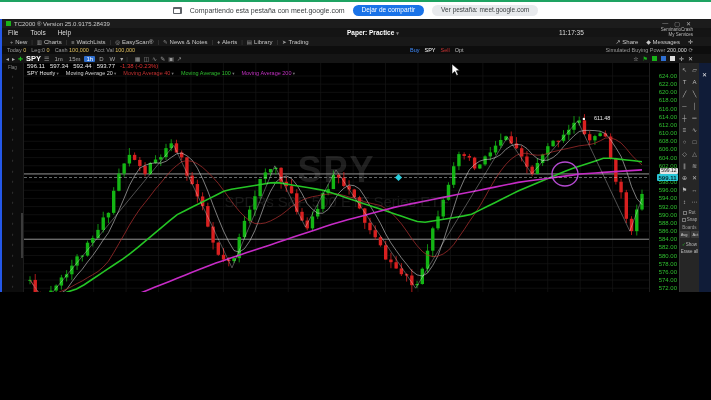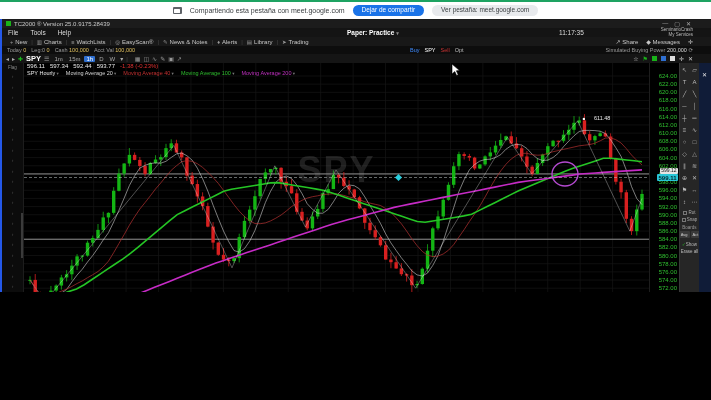--- a/index.html
+++ b/index.html
@@ -301,20 +301,21 @@
         </div>
         <div class="legendline" id="legendline">
             <span class="li" style="color: rgb(232, 232, 232);"><span>SPY Hourly</span><i> ▾</i></span>
             <span class="li" style="color: rgb(216, 216, 216);"><span>Moving Average 20</span><i> ▾</i></span>
             <span class="li" style="color: rgb(192, 48, 48);"><span>Moving Average 40</span><i> ▾</i></span>
             <span class="li" style="color: rgb(47, 191, 47);"><span>Moving Average 100</span><i> ▾</i></span>
             <span class="li" style="color: rgb(192, 48, 192);"><span>Moving Average 200</span><i> ▾</i></span>
           </div>
         <div class="watermark">
           <div class="wm1">SPY</div>
+          <div class="wm2">SPDRs S&amp;P 500 ETF Series ETF</div>
         </div>
         <svg id="plot" width="625" height="268">
             <line x1="0" y1="266" x2="625" y2="266" stroke="#161616" stroke-width="0.7"></line>
             <line x1="0" y1="257.8387096774194" x2="625" y2="257.8387096774194" stroke="#161616" stroke-width="0.7"></line>
             <line x1="0" y1="249.67741935483872" x2="625" y2="249.67741935483872" stroke="#161616" stroke-width="0.7"></line>
             <line x1="0" y1="241.51612903225808" x2="625" y2="241.51612903225808" stroke="#161616" stroke-width="0.7"></line>
             <line x1="0" y1="233.35483870967744" x2="625" y2="233.35483870967744" stroke="#161616" stroke-width="0.7"></line>
             <line x1="0" y1="225.1935483870968" x2="625" y2="225.1935483870968" stroke="#161616" stroke-width="0.7"></line>
             <line x1="0" y1="217.03225806451616" x2="625" y2="217.03225806451616" stroke="#161616" stroke-width="0.7"></line>
             <line x1="0" y1="208.8709677419355" x2="625" y2="208.8709677419355" stroke="#161616" stroke-width="0.7"></line>

